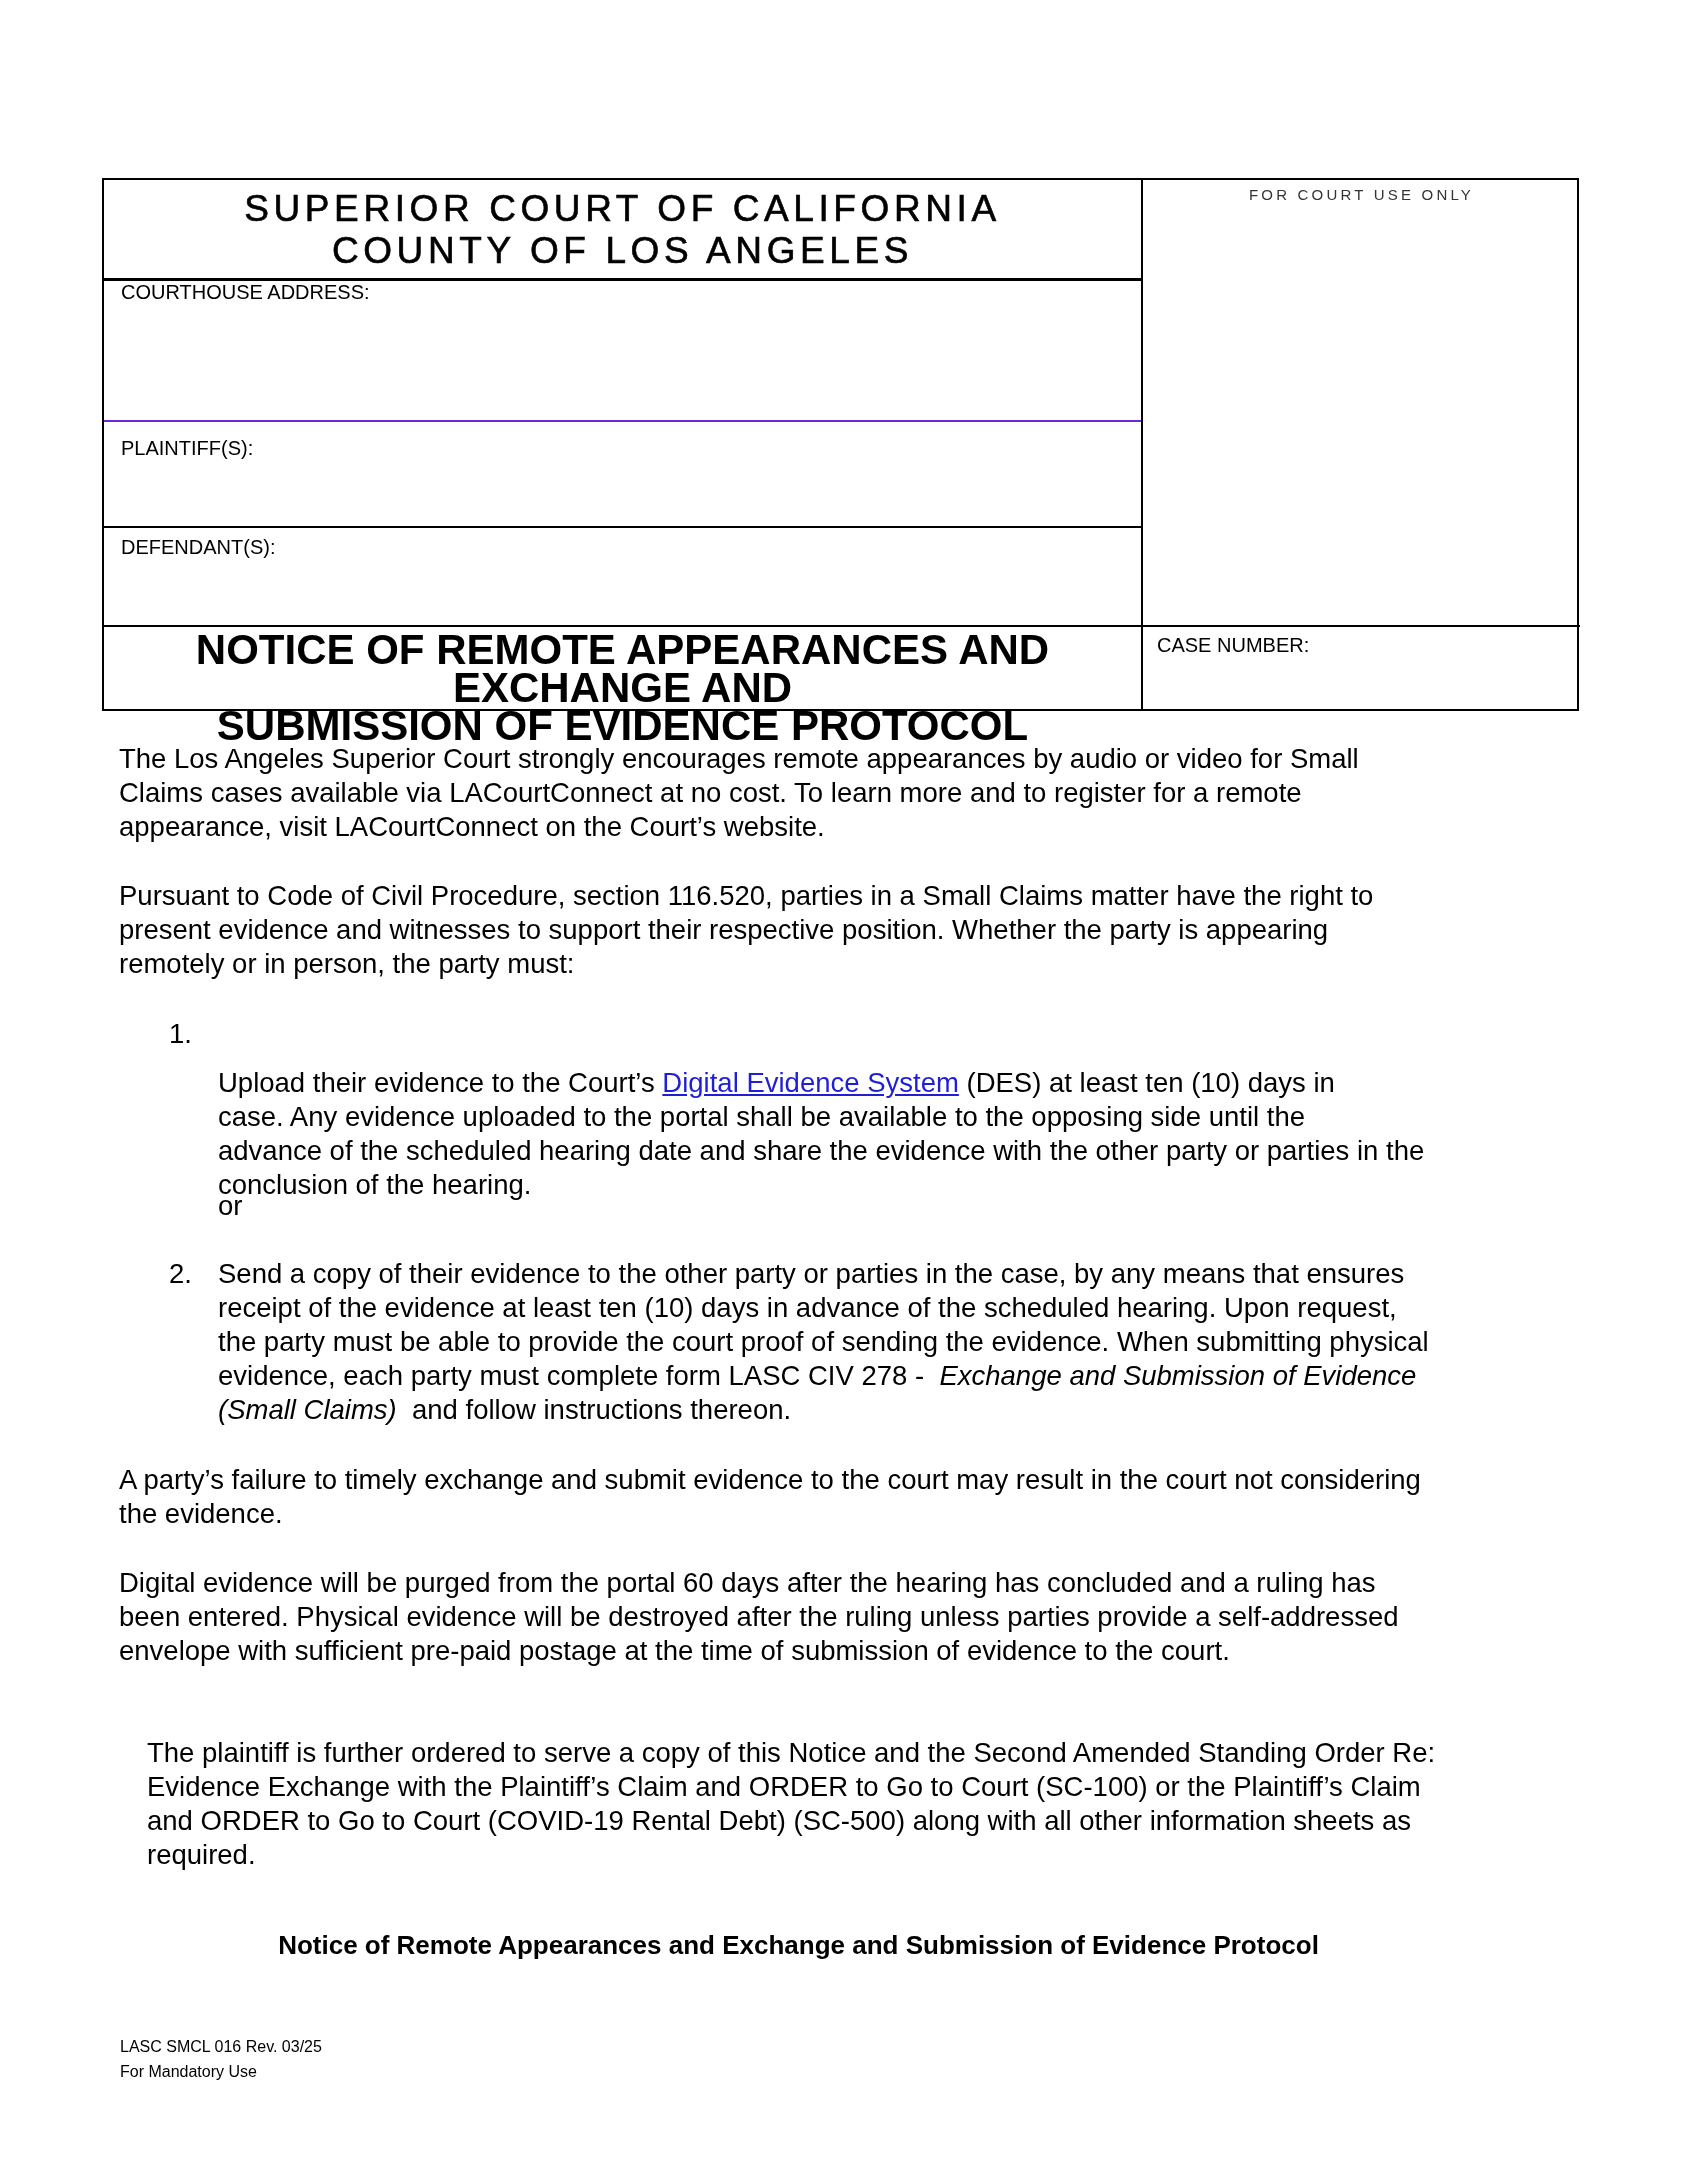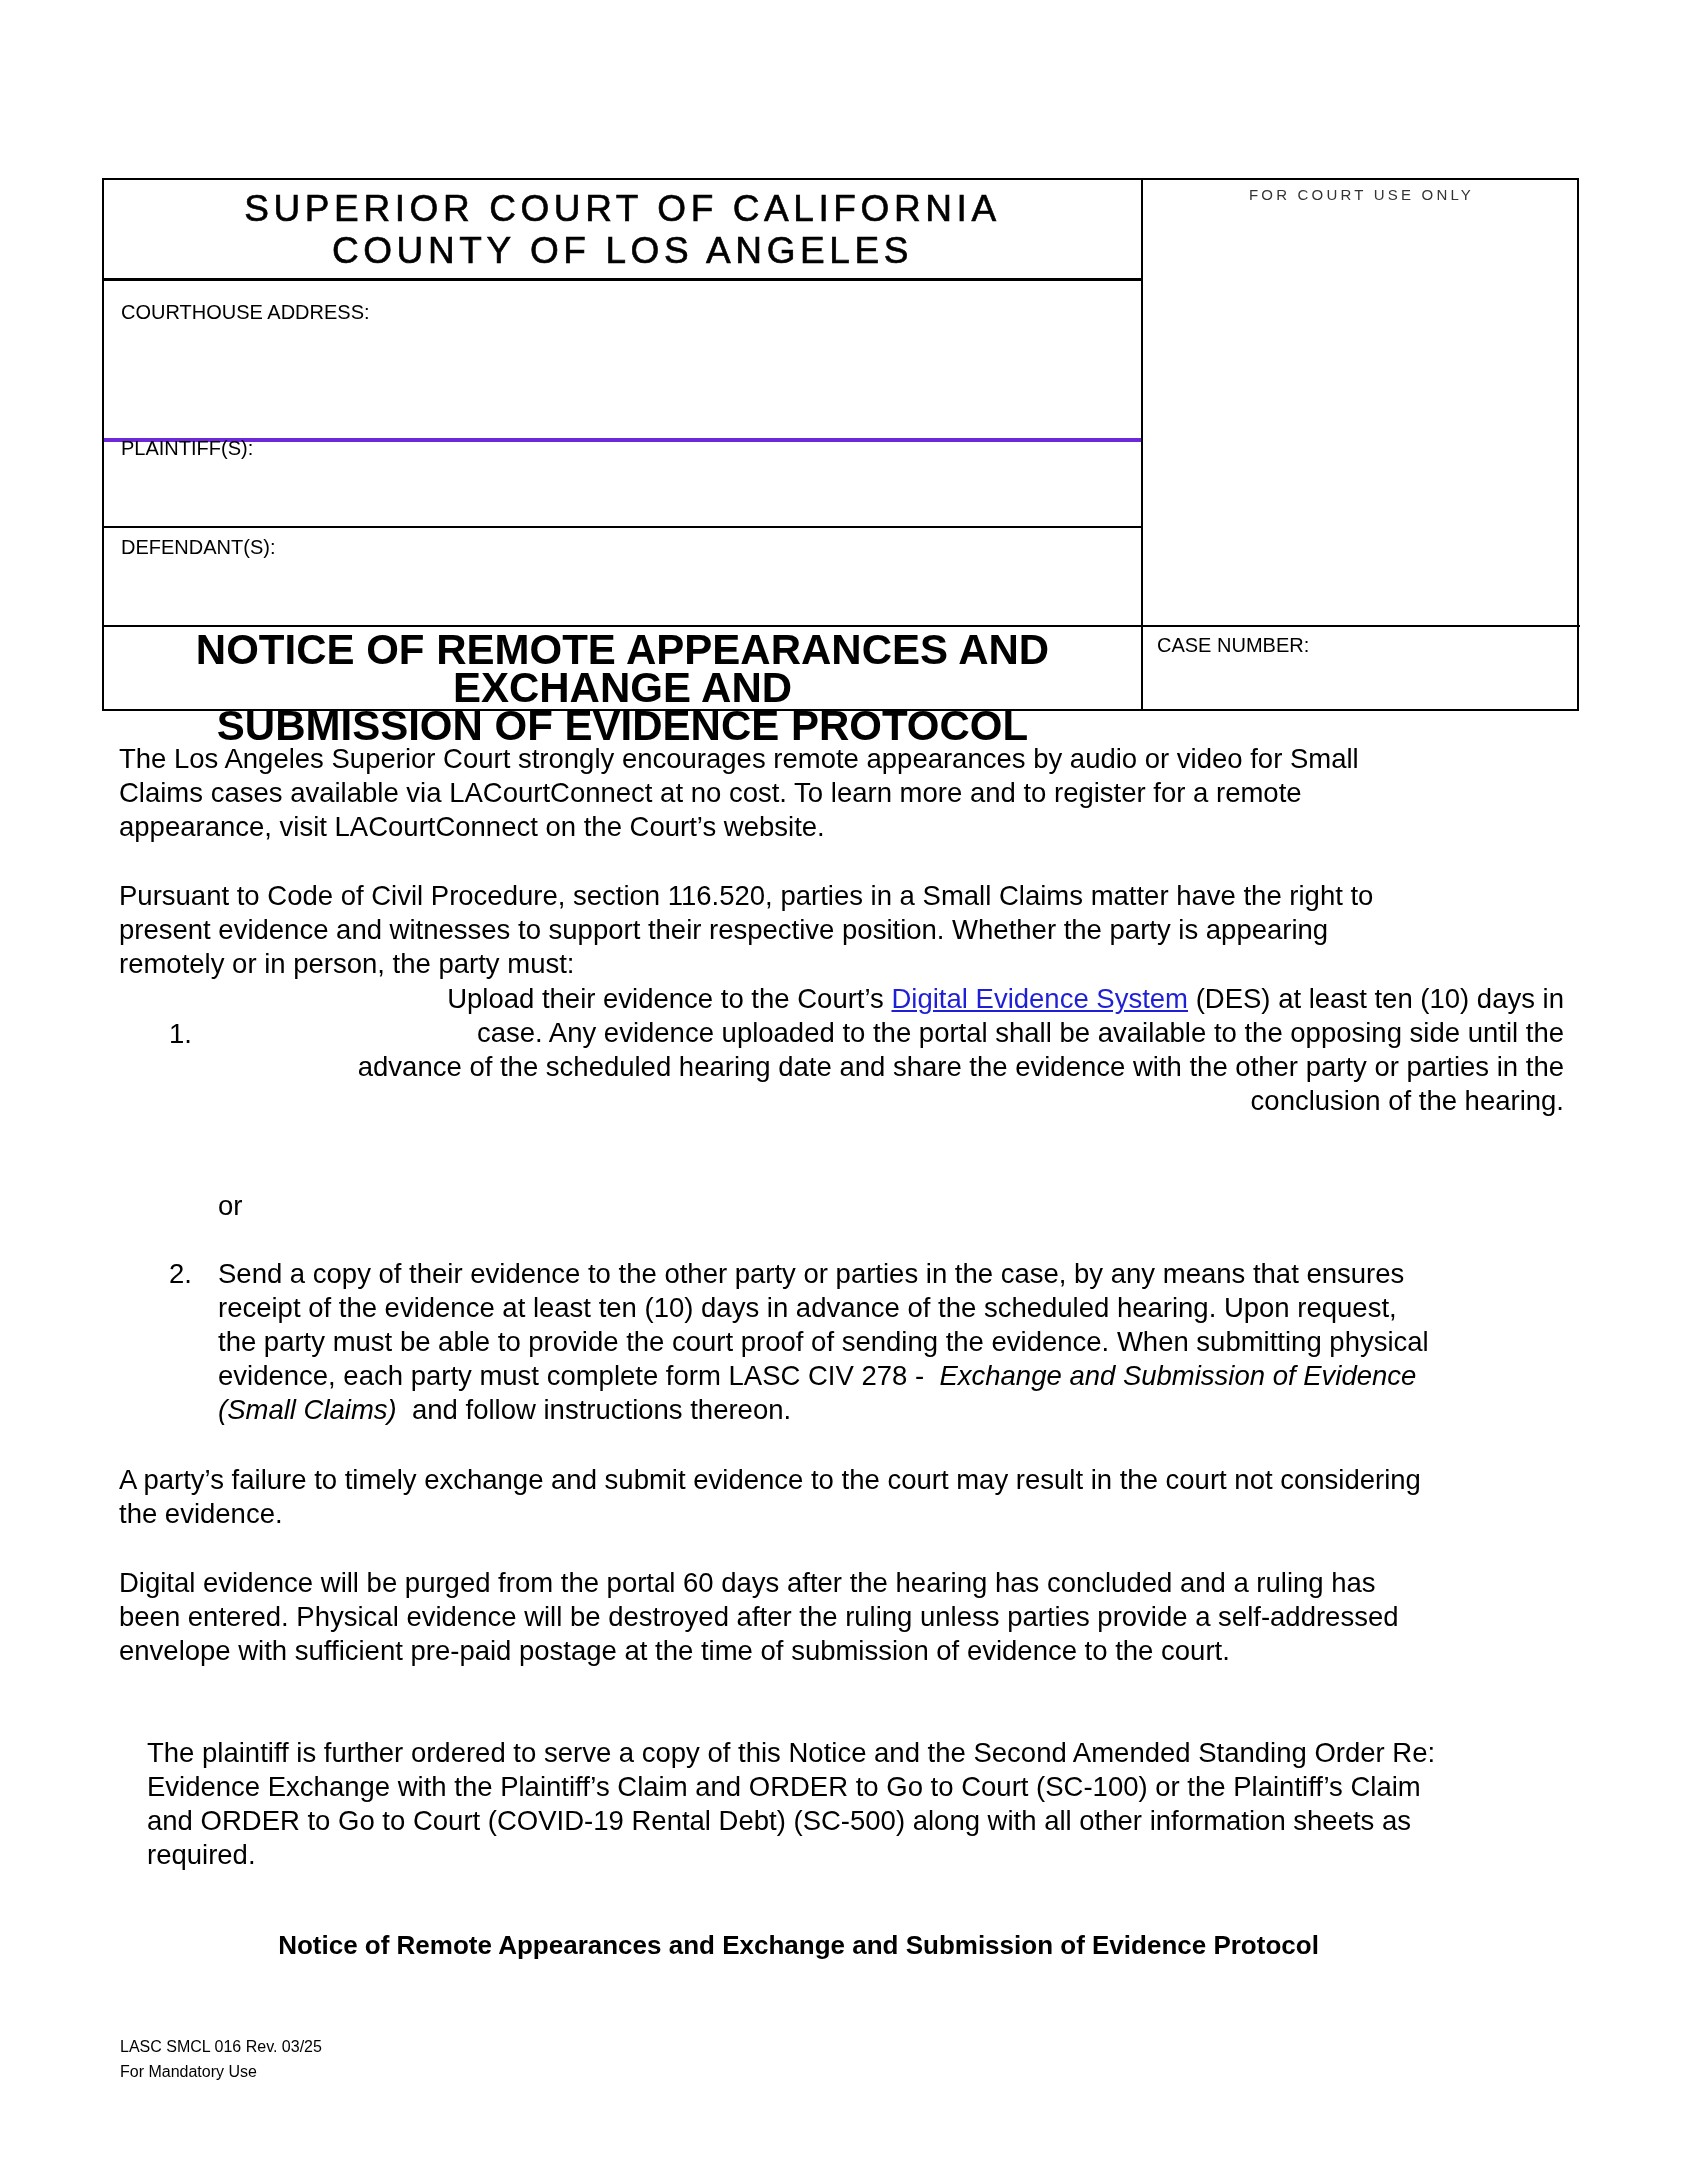--- a/index.html
+++ b/index.html
@@ -14,21 +14,21 @@
     position: absolute; left: 102px; top: 178px; width: 1473px; height: 529px;
     border: 2px solid #000;
   }
   .left-col { position: absolute; left: 0; top: 0; width: 1037px; height: 529px; }
   .right-col {
     position: absolute; left: 1037px; top: 0; width: 437px; height: 529px;
     border-left: 2px solid #000;
   }
   .cell { position: absolute; left: 0; width: 100%; box-sizing: border-box; }
   .cell-court { top: 0; height: 101px; border-bottom: 3px solid #000; }
-  .cell-address { top: 113px; height: 149px; border-bottom: 4px solid #6d28d9; }
+  .cell-address { top: 93px; height: 149px; border-bottom: 2px solid #6d28d9; }
   .cell-plaintiff { top: 249px; height: 99px; border-bottom: 2px solid #000; }
   .cell-defendant { top: 348px; height: 99px; border-bottom: 2px solid #000; }
   .cell-title { top: 447px; height: 81px; }
 
   .court-name {
     text-align: center; font-size: 37px; font-weight: normal; letter-spacing: 4.6px;
     line-height: 42px; padding-top: 8px;
     -webkit-text-stroke: 0.6px #000;
   }
   .field-label {
@@ -112,21 +112,21 @@
       <div>appearance, visit LACourtConnect on the Court’s website.</div>
     </div>
     <div class="para" style="top:879px;">
       <div>Pursuant to Code of Civil Procedure, section 116.520, parties in a Small Claims matter have the right to</div>
       <div>present evidence and witnesses to support their respective position.  Whether the party is appearing</div>
       <div>remotely or in person, the party must:</div>
     </div>
   </div>
 
   <div class="list-num" style="top:1017px;">1.</div>
-  <div class="list-text" style="top:982px;text-align:right;">
+  <div class="list-text" style="top:1066px;">
     <div><span>Upload their evidence to the Court’s </span><a class="link">Digital Evidence System</a><span> (DES) at least ten (10) days in</span></div>
     <div>case.  Any evidence uploaded to the portal shall be available to the opposing side until the</div>
     <div>advance of the scheduled hearing date and share the evidence with the other party or parties in the</div>
     <div>conclusion of the hearing.</div>
   </div>
 
   <div class="list-text" style="top:1189px;">or</div>
 
   <div class="list-num" style="top:1257px;">2.</div>
   <div class="list-text" style="top:1257px;">

